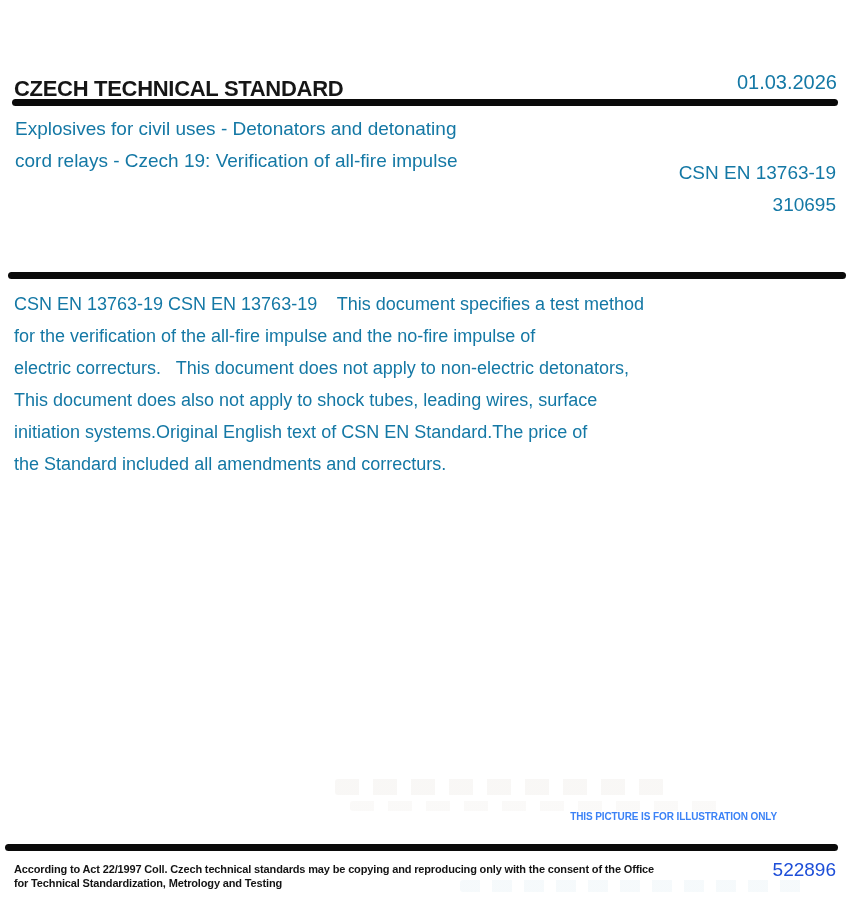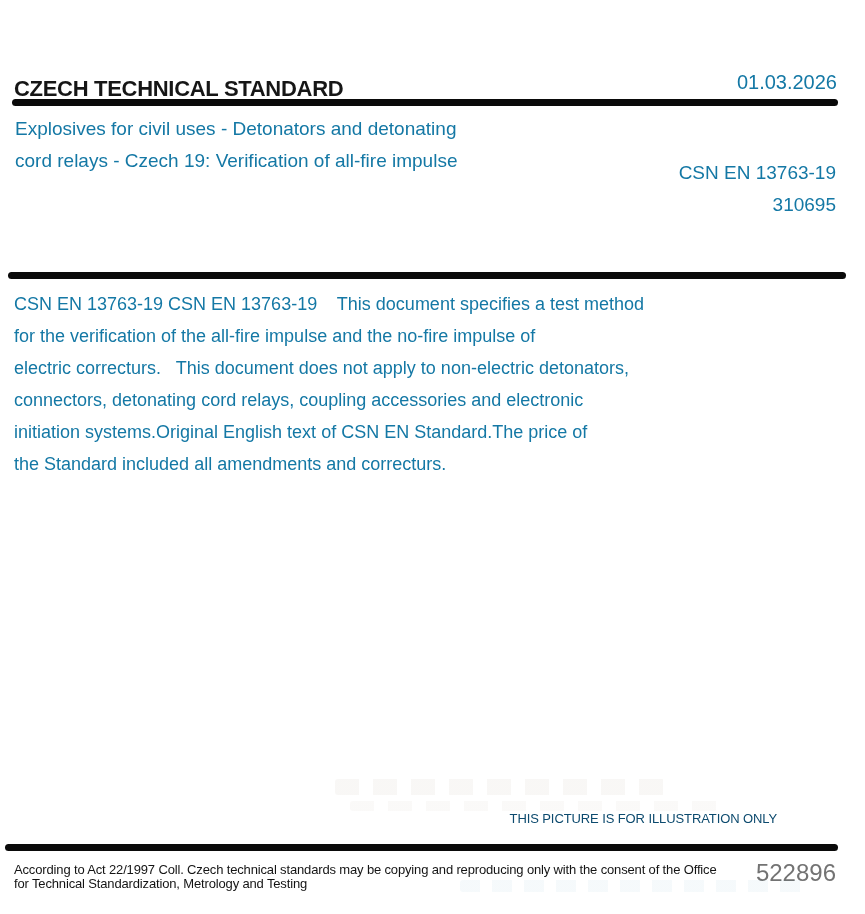--- a/index.html
+++ b/index.html
@@ -103,46 +103,46 @@
       rgba(20,120,165,0.5) 0px, rgba(20,120,165,0.5) 20px,
       rgba(20,120,165,0) 20px, rgba(20,120,165,0) 32px);
     opacity: 0.08;
   }
 
   
   .illustration-note {
     position: absolute;
     right: 88px;
     top: 811px;
-    font-size: 13px;
-    font-weight: 400;
+    font-size: 10px;
+    font-weight: 700;
     letter-spacing: -0.1px;
-    color: #0c4a6e;
+    color: #3b82f6;
     white-space: pre;
   }
 
   
   .footer-copyright {
     position: absolute;
     left: 14px;
     top: 863px;
     width: 620px;
-    font-size: 13px;
-    font-weight: 400;
+    font-size: 11px;
+    font-weight: 700;
     letter-spacing: -0.15px;
     line-height: 13.5px;
     color: #141414;
   }
   .footer-copyright .line { white-space: pre; }
   .footer-id {
     position: absolute;
     right: 29px;
     top: 859px;
-    font-size: 24px;
-    color: #737373;
+    font-size: 19px;
+    color: #1d4ed8;
     white-space: pre;
   }
 </style>
 </head>
 <body>
 
 <div class="page">
 
   <div class="std-label">CZECH TECHNICAL STANDARD</div>
   <div class="header-date">01.03.2026</div>
@@ -156,21 +156,21 @@
     <div class="line">CSN EN 13763-19</div>
     <div class="line">310695</div>
   </div>
 
   <div class="rule rule-mid"></div>
 
   <div class="abstract">
     <div class="line">CSN EN 13763-19 CSN EN 13763-19    This document specifies a test method</div>
     <div class="line">for the verification of the all-fire impulse and the no-fire impulse of</div>
     <div class="line">electric correcturs.   This document does not apply to non-electric detonators,</div>
-    <div class="line">connectors, detonating cord relays, coupling accessories and electronic</div>
+    <div class="line">This document does also not apply to shock tubes, leading wires, surface</div>
     <div class="line">initiation systems.Original English text of CSN EN Standard.The price of</div>
     <div class="line">the Standard included all amendments and correcturs.</div>
   </div>
 
   <div class="ghost ghost-1"></div>
   <div class="ghost ghost-2"></div>
 
   <div class="illustration-note">THIS PICTURE IS FOR ILLUSTRATION ONLY</div>
 
   <div class="rule rule-bottom"></div>

